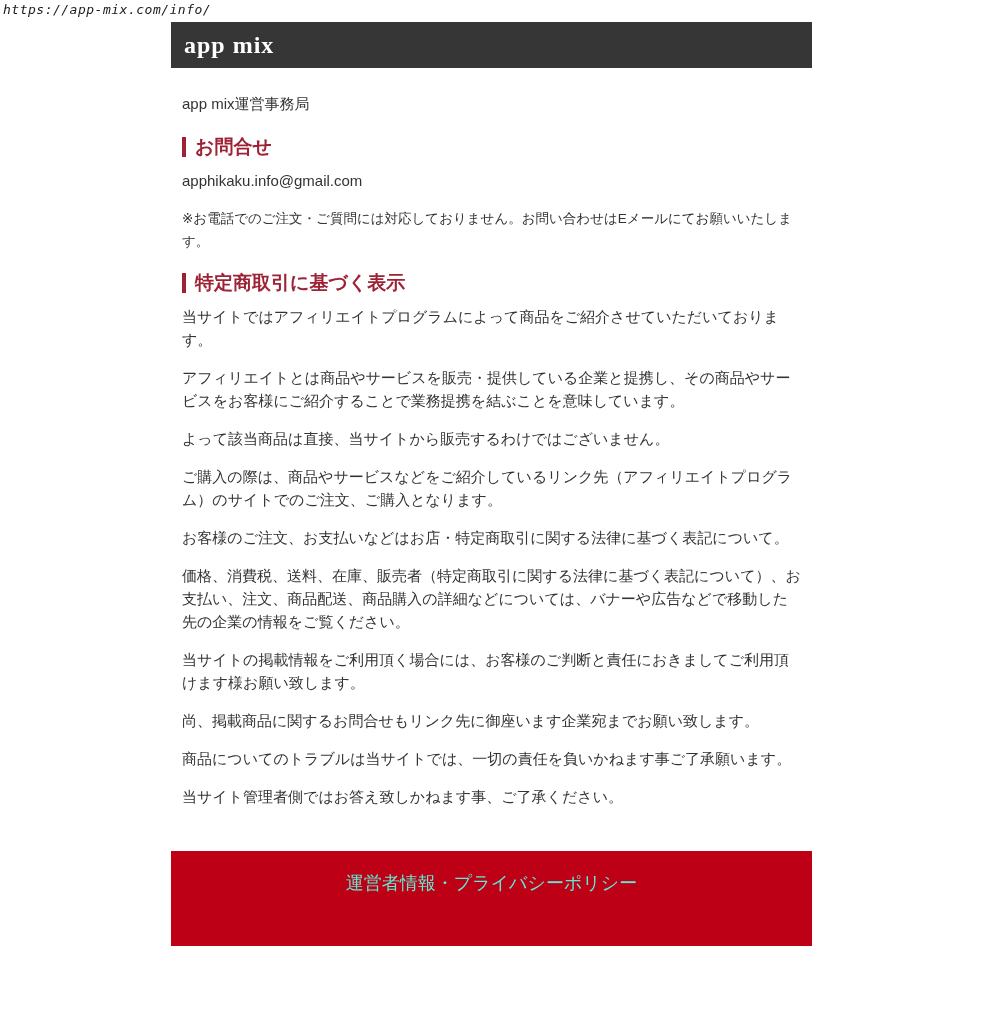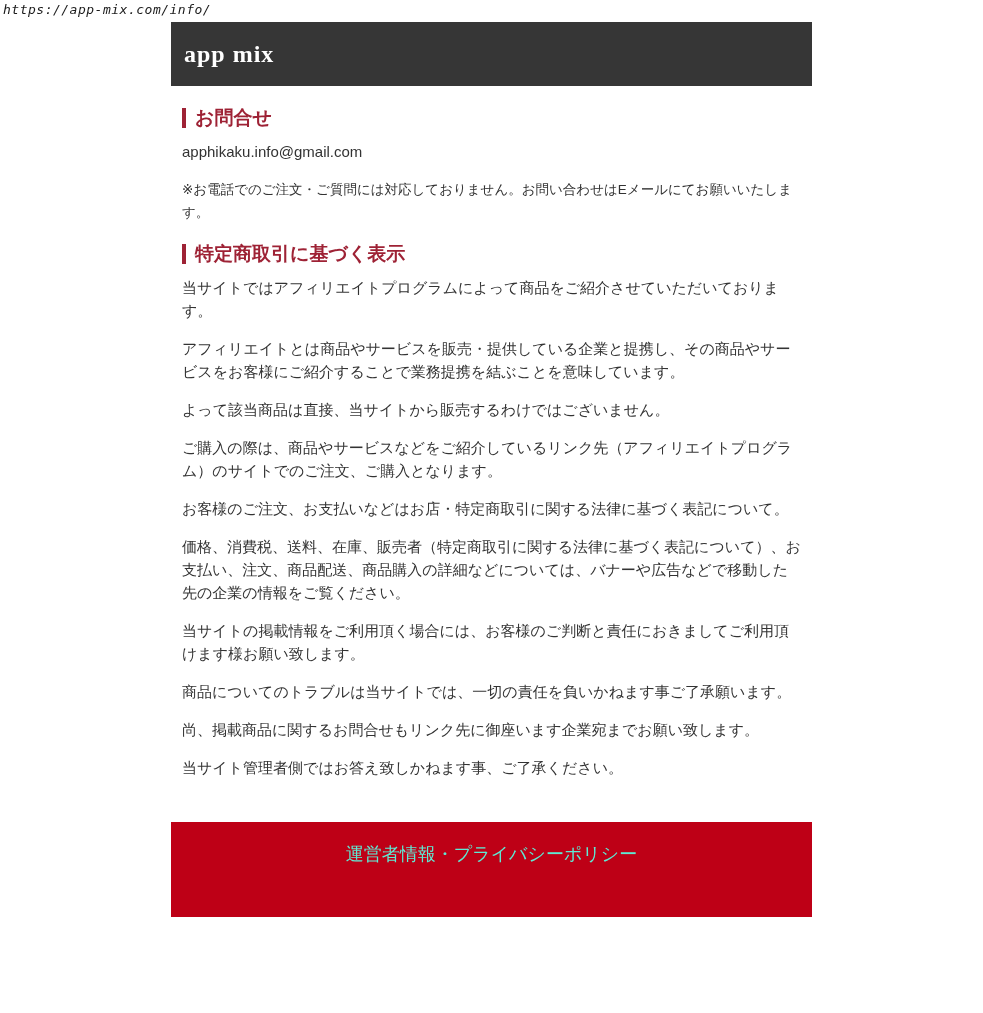--- a/index.html
+++ b/index.html
@@ -28,21 +28,21 @@
     color: #1a1a1a;
     letter-spacing: 0.5px;
     font-style: italic;
   }
   .page {
     width: 641px;
     margin: 0 auto;
   }
   .site-header {
     margin-top: 22px;
-    height: 64px;
+    height: 46px;
     background: var(--header-bg);
     display: flex;
     align-items: center;
   }
   .site-title {
     margin: 0;
     padding-left: 13px;
     font-family: "Liberation Serif", "DejaVu Serif", serif;
     font-weight: bold;
     font-size: 24px;
@@ -96,20 +96,21 @@
 <div class="url-caption">https://app-mix.com/info/</div>
 
 <div class="page">
 
   <header class="site-header">
     <h1 class="site-title">app mix</h1>
   </header>
 
   <main class="content">
 
+    <p class="operator">app mix運営事務局</p>
 
     <h2 class="sec-heading">お問合せ</h2>
 
     <p>apphikaku.info@gmail.com</p>
 
     <p class="note">※お電話でのご注文・ご質問には対応しておりません。お問い合わせはEメールにてお願いいたします。</p>
 
 
     <h2 class="sec-heading spaced">特定商取引に基づく表示</h2>
 
@@ -121,23 +122,23 @@
 
     <p>ご購入の際は、商品やサービスなどをご紹介しているリンク先（アフィリエイトプログラム）のサイトでのご注文、ご購入となります。</p>
 
     <p>お客様のご注文、お支払いなどはお店・特定商取引に関する法律に基づく表記について。</p>
 
     <p>価格、消費税、送料、在庫、販売者（特定商取引に関する法律に基づく表記について）、お支払い、注文、商品配送、商品購入の詳細などについては、バナーや広告などで移動した先の企業の情報をご覧ください。</p>
 
 
     <p>当サイトの掲載情報をご利用頂く場合には、お客様のご判断と責任におきましてご利用頂けます様お願い致します。</p>
 
+    <p>尚、掲載商品に関するお問合せもリンク先に御座います企業宛までお願い致します。</p>
+
     <p>商品についてのトラブルは当サイトでは、一切の責任を負いかねます事ご了承願います。</p>
-
-    <p>尚、掲載商品に関するお問合せもリンク先に御座います企業宛までお願い致します。</p>
 
     <p>当サイト管理者側ではお答え致しかねます事、ご了承ください。</p>
 
   </main>
 
   <footer class="site-footer">
     <a class="footer-link">運営者情報・プライバシーポリシー</a>
     
   </footer>
 

